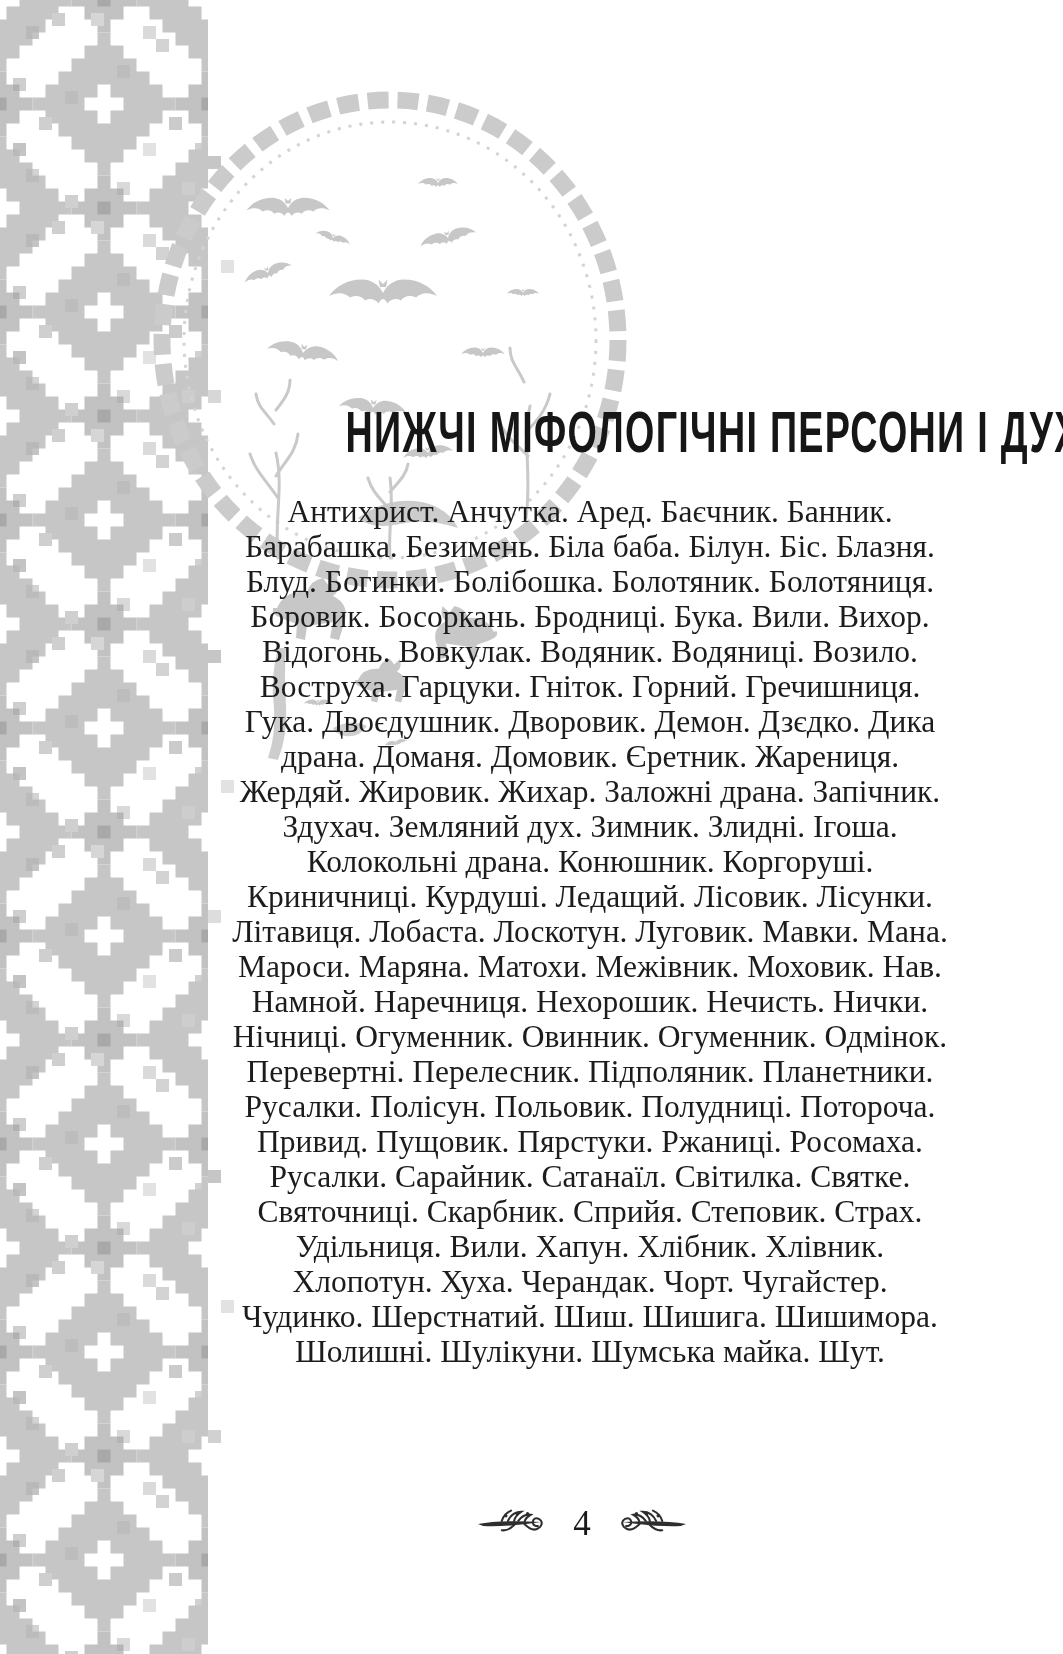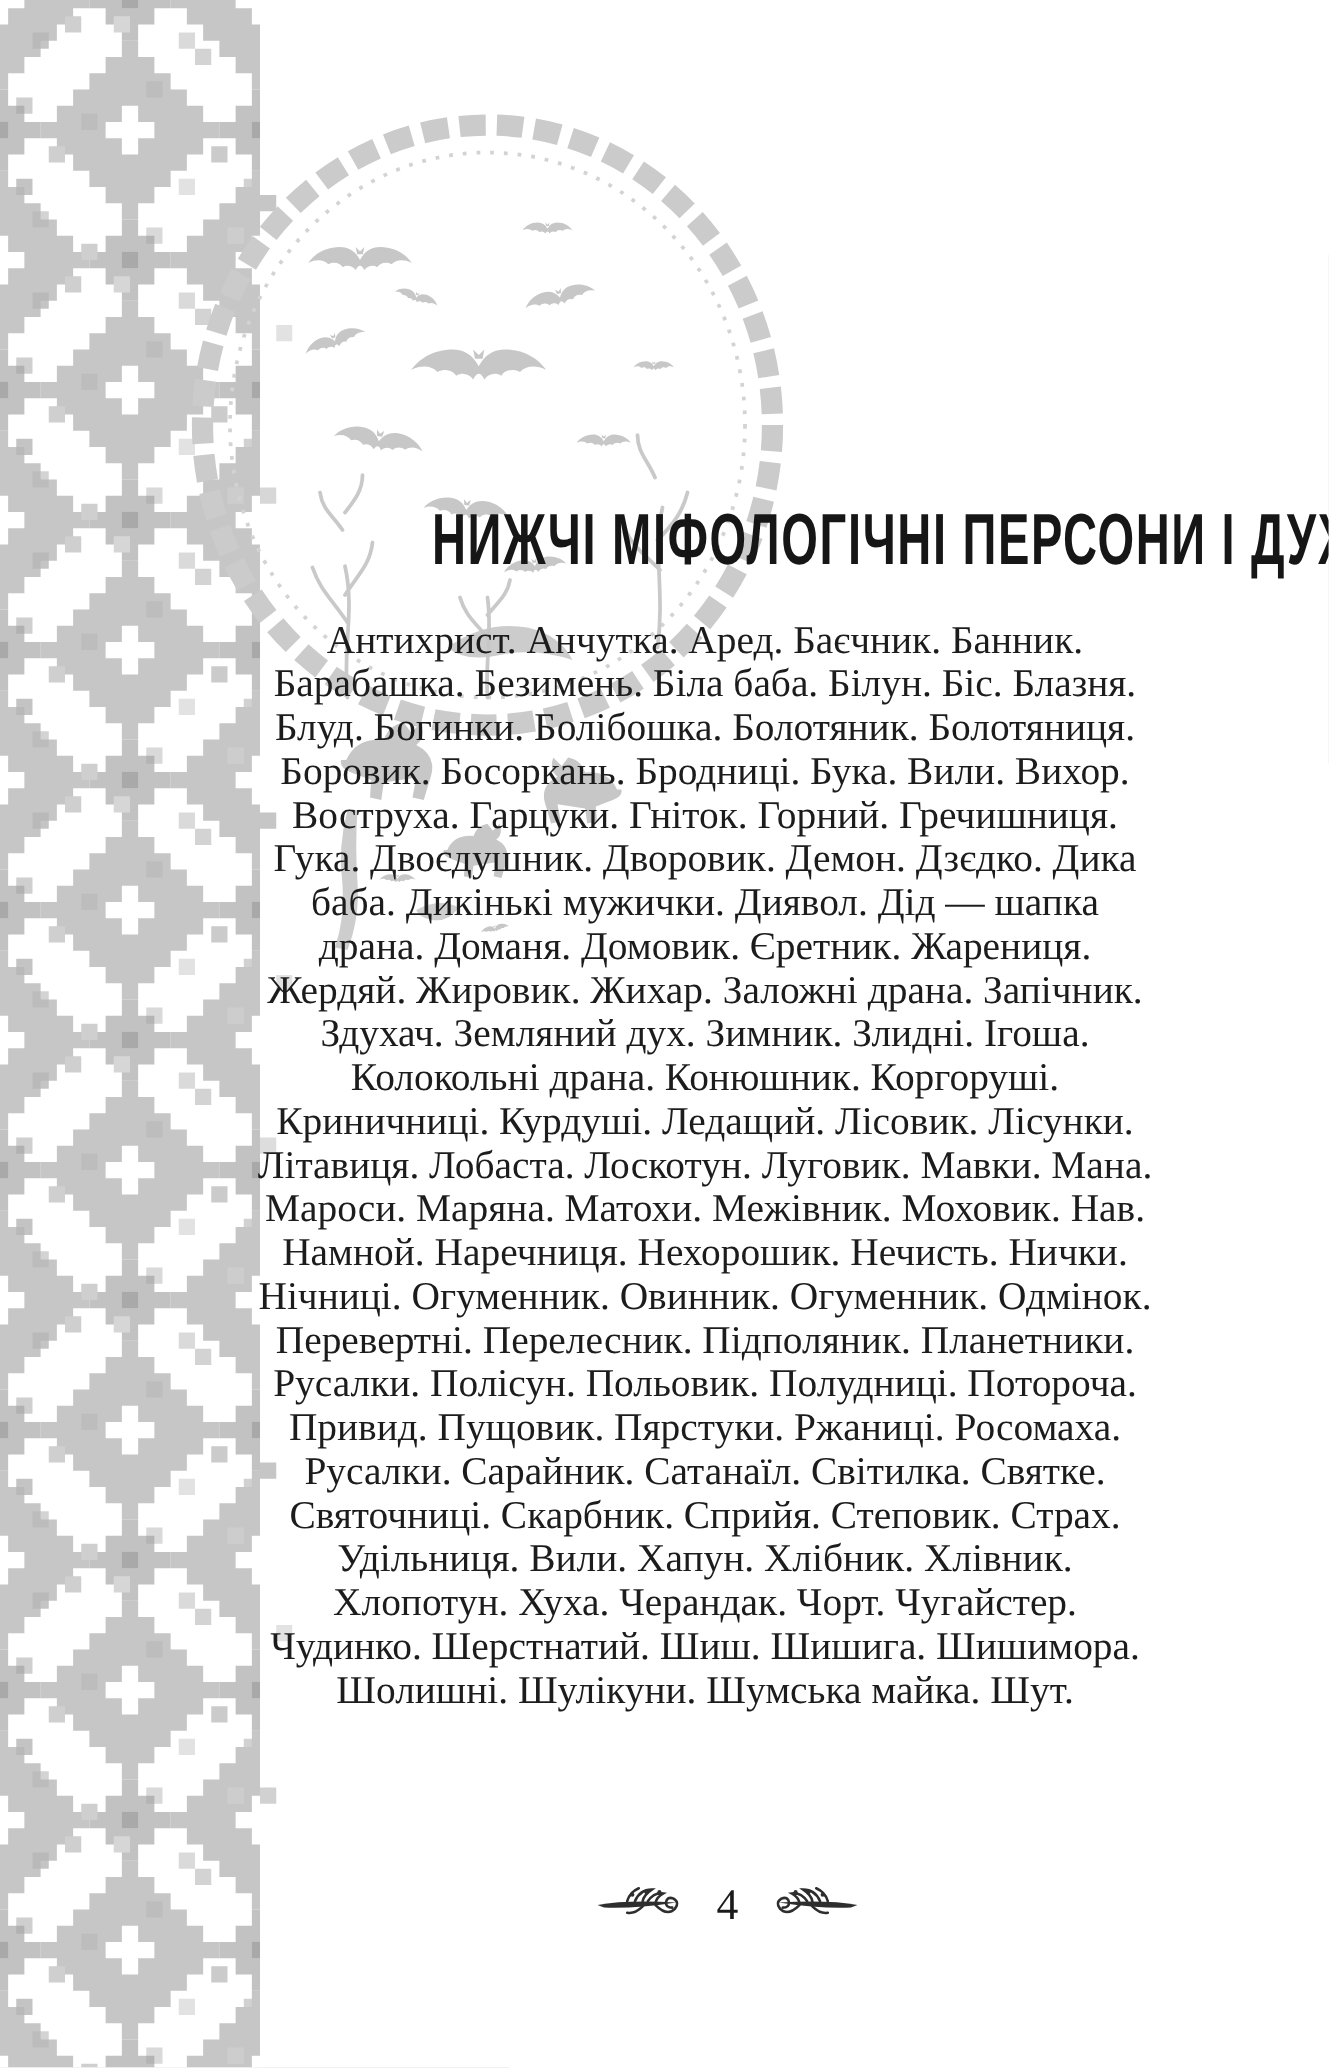--- a/index.html
+++ b/index.html
@@ -13,21 +13,21 @@
   .title{
     position:absolute;left:140px;top:403px;width:845px;height:60px;
     text-align:center;white-space:nowrap;
   }
   .title-inner{
     display:inline-block;
     font-family:"Liberation Sans", sans-serif;font-weight:700;
     font-size:58px;line-height:58px;letter-spacing:2px;color:#161616;
     transform:scaleX(0.65);transform-origin:50% 50%;
   }
-  .name-list{position:absolute;left:182px;top:494px;width:764px;}
+  .name-list{position:absolute;left:208px;top:494px;width:764px;}
   .name-line{
     font-size:31.5px;line-height:35px;text-align:center;white-space:nowrap;
     color:#1c1c1c;
   }
   .footer{
     position:absolute;left:200px;top:1497px;width:764px;height:52px;
     display:flex;align-items:center;justify-content:center;gap:30px;
   }
   .page-number{font-size:35px;line-height:35px;color:#1a1a1a;}
   .flourish{width:66px;height:32px;}
@@ -151,23 +151,23 @@
 
   <div class="title">
     <span class="title-inner">НИЖЧІ МІФОЛОГІЧНІ ПЕРСОНИ І ДУХИ</span>
   </div>
 
   <div class="name-list">
     <div class="name-line">Антихрист. Анчутка. Аред. Баєчник. Банник.</div>
     <div class="name-line">Барабашка. Безимень. Біла баба. Білун. Біс. Блазня.</div>
     <div class="name-line">Блуд. Богинки. Болібошка. Болотяник. Болотяниця.</div>
     <div class="name-line">Боровик. Босоркань. Бродниці. Бука. Вили. Вихор.</div>
+    <div class="name-line">Відогонь. Вовкулак. Водяник. Водяниці. Возило.</div>
     <div class="name-line">Воструха. Гарцуки. Гніток. Горний. Гречишниця.</div>
     <div class="name-line">Гука. Двоєдушник. Дворовик. Демон. Дзєдко. Дика</div>
-    <div class="name-line">баба. Дикінькі мужички. Диявол. Дід — шапка</div>
     <div class="name-line">драна. Доманя. Домовик. Єретник. Жарениця.</div>
     <div class="name-line">Жердяй. Жировик. Жихар. Заложні драна. Запічник.</div>
     <div class="name-line">Здухач. Земляний дух. Зимник. Злидні. Ігоша.</div>
     <div class="name-line">Колокольні драна. Конюшник. Коргоруші.</div>
     <div class="name-line">Криничниці. Курдуші. Ледащий. Лісовик. Лісунки.</div>
     <div class="name-line">Літавиця. Лобаста. Лоскотун. Луговик. Мавки. Мана.</div>
     <div class="name-line">Мароси. Маряна. Матохи. Межівник. Моховик. Нав.</div>
     <div class="name-line">Намной. Наречниця. Нехорошик. Нечисть. Нички.</div>
     <div class="name-line">Нічниці. Огуменник. Овинник. Огуменник. Одмінок.</div>
     <div class="name-line">Перевертні. Перелесник. Підполяник. Планетники.</div>

